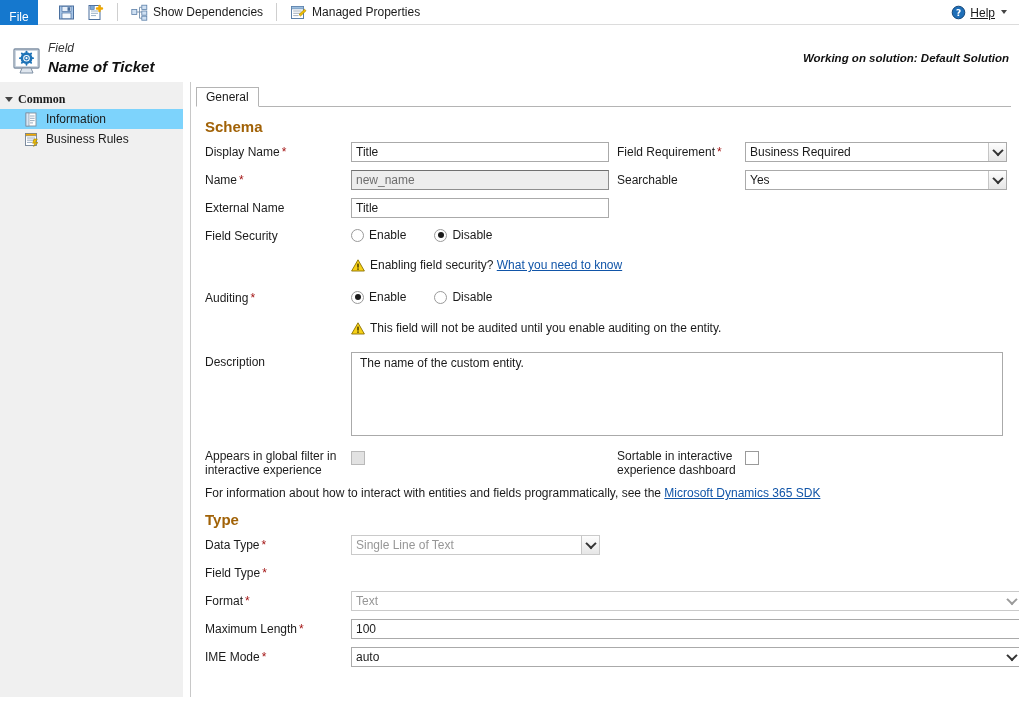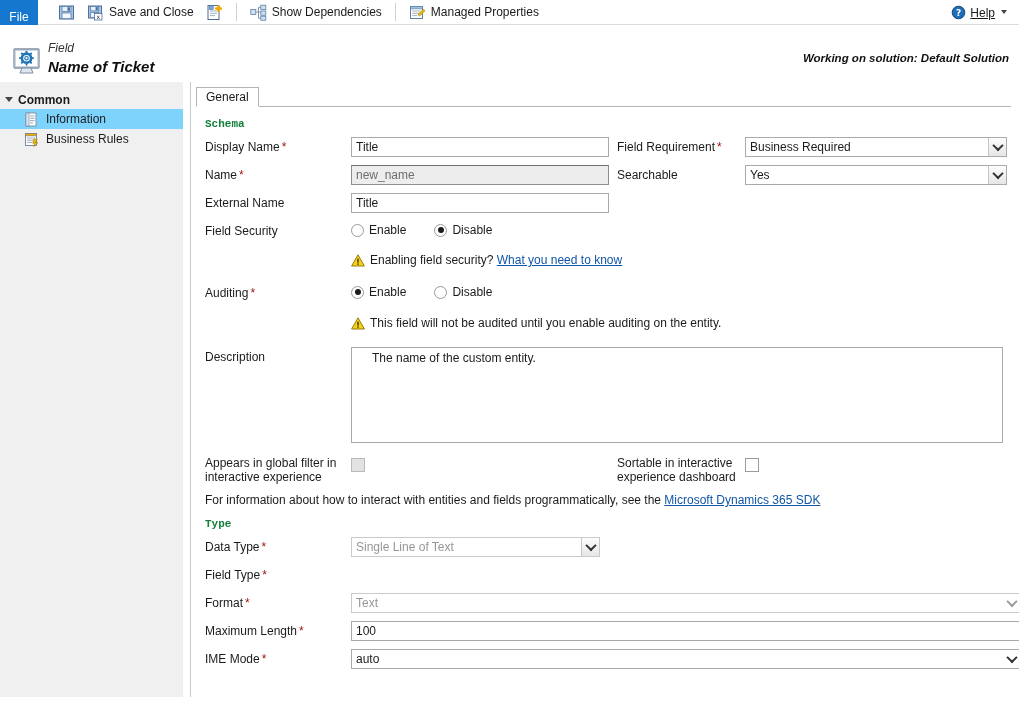--- a/index.html
+++ b/index.html
@@ -129,20 +129,21 @@
   .nav-group {
     display: flex;
     align-items: center;
     gap: 4px;
     padding: 0 4px 0 5px;
     height: 19px;
     font-weight: bold;
     font-size: 12px;
     color: #1b1b1b;
     cursor: pointer;
+    font-family: Liberation Serif, serif;
   }
   .tri-dn {
     width: 0; height: 0;
     border-left: 4px solid transparent;
     border-right: 4px solid transparent;
     border-top: 5px solid #444;
     margin-right: 1px;
   }
   .nav-item {
     display: flex;
@@ -186,25 +187,24 @@
   .tab-rule {
     position: absolute;
     left: 0; right: 8px; bottom: 0;
     height: 1px;
     background: #b4b4b4;
   }
   .form-area {
     padding: 9px 10px 0 14px;
   }
   .section-hdr {
-    font-size: 11px;
+    font-size: 15px;
     font-weight: bold;
-    color: #15803d;
+    color: #a16207;
     margin: 2px 0 7px 0;
-    font-family: Liberation Mono, monospace;
   }
   .row {
     display: flex;
     align-items: flex-start;
     margin-bottom: 6px;
     min-height: 22px;
   }
   .lbl {
     font-size: 12px;
     color: #1b1b1b;
@@ -227,23 +227,23 @@
     width: 100%;
     outline: none;
   }
   input.tbox.disabled {
     background: #ededed;
     color: #6e6e6e;
     border: 1px solid #8e8e8e;
     border-top-color: #707070;
   }
   textarea.tbox {
-    height: 96px;
+    height: 84px;
     resize: none;
-    padding: 3px 20px;
+    padding: 3px 8px;
     line-height: 15px;
   }
 
   .sel-wrap { position: relative; width: 100%; height: 20px; }
   select.ddl {
     font-family: "Liberation Sans", sans-serif;
     font-size: 12px;
     color: #1b1b1b;
     width: 100%;
     height: 20px;
@@ -329,33 +329,20 @@
       <span class="rb-icon">
         <svg width="17" height="17" viewBox="0 0 17 17">
           <rect x="1.5" y="2" width="14" height="13" fill="#a8c6e8" stroke="#4a6f9e"></rect>
           <rect x="4" y="2.5" width="9" height="5" fill="#e8f0fa" stroke="#4a6f9e" stroke-width="0.7"></rect>
           <rect x="9.5" y="3.2" width="2.5" height="3.6" fill="#4a6f9e"></rect>
           <rect x="4" y="9" width="9" height="5.7" fill="#f4f8fc" stroke="#4a6f9e" stroke-width="0.7"></rect>
         </svg>
       </span>
     </div>
 
-    <div class="rb-btn">
-      <span class="rb-icon">
-        <svg width="17" height="17" viewBox="0 0 17 17">
-          <rect x="1.5" y="2" width="13" height="12" fill="#a8c6e8" stroke="#4a6f9e"></rect>
-          <rect x="3.7" y="2.5" width="8" height="4.4" fill="#e8f0fa" stroke="#4a6f9e" stroke-width="0.7"></rect>
-          <rect x="8.6" y="3.1" width="2.2" height="3.2" fill="#4a6f9e"></rect>
-          <rect x="3.7" y="8.4" width="8" height="5.1" fill="#f4f8fc" stroke="#4a6f9e" stroke-width="0.7"></rect>
-          <rect x="7.5" y="9.5" width="7.5" height="6.5" fill="#ffffff" stroke="#4a6f9e" stroke-width="0.8"></rect>
-          <text x="11.2" y="15" font-size="6" font-family="DejaVu Sans" fill="#2a2a2a" text-anchor="middle">x</text>
-        </svg>
-      </span>
-      <span>Save and Close</span>
-    </div>
 
     <div class="rb-btn" title="New">
       <span class="rb-icon">
         <svg width="17" height="17" viewBox="0 0 17 17">
           <rect x="2" y="1.5" width="11" height="14" fill="#ffffff" stroke="#4a6f9e"></rect>
           <rect x="3.2" y="1.5" width="4" height="4" fill="#7aa8d8" stroke="#4a6f9e" stroke-width="0.6"></rect>
           <line x1="4" y1="7" x2="11" y2="7" stroke="#8fa8c0" stroke-width="0.9"></line>
           <line x1="4" y1="9.3" x2="11" y2="9.3" stroke="#8fa8c0" stroke-width="0.9"></line>
           <line x1="4" y1="11.6" x2="9" y2="11.6" stroke="#8fa8c0" stroke-width="0.9"></line>
           <path d="M12.5 2 L12.5 7 M10 4.5 L15 4.5" stroke="#f0a800" stroke-width="2.4" stroke-linecap="round"></path>

